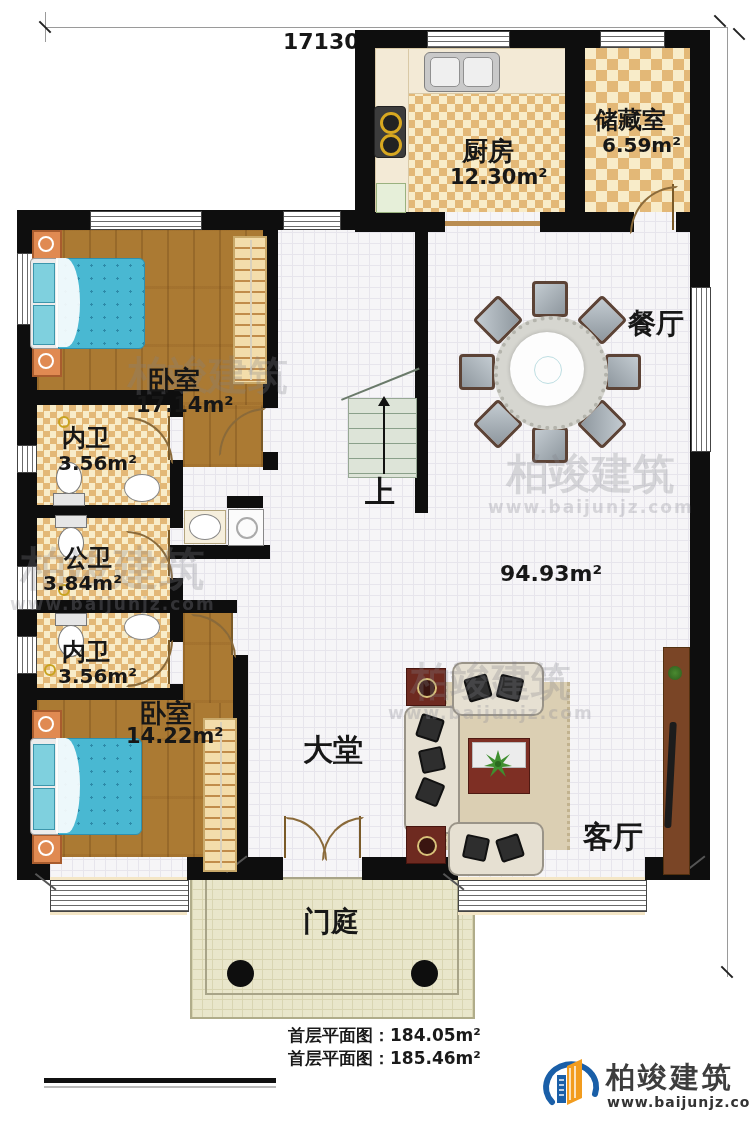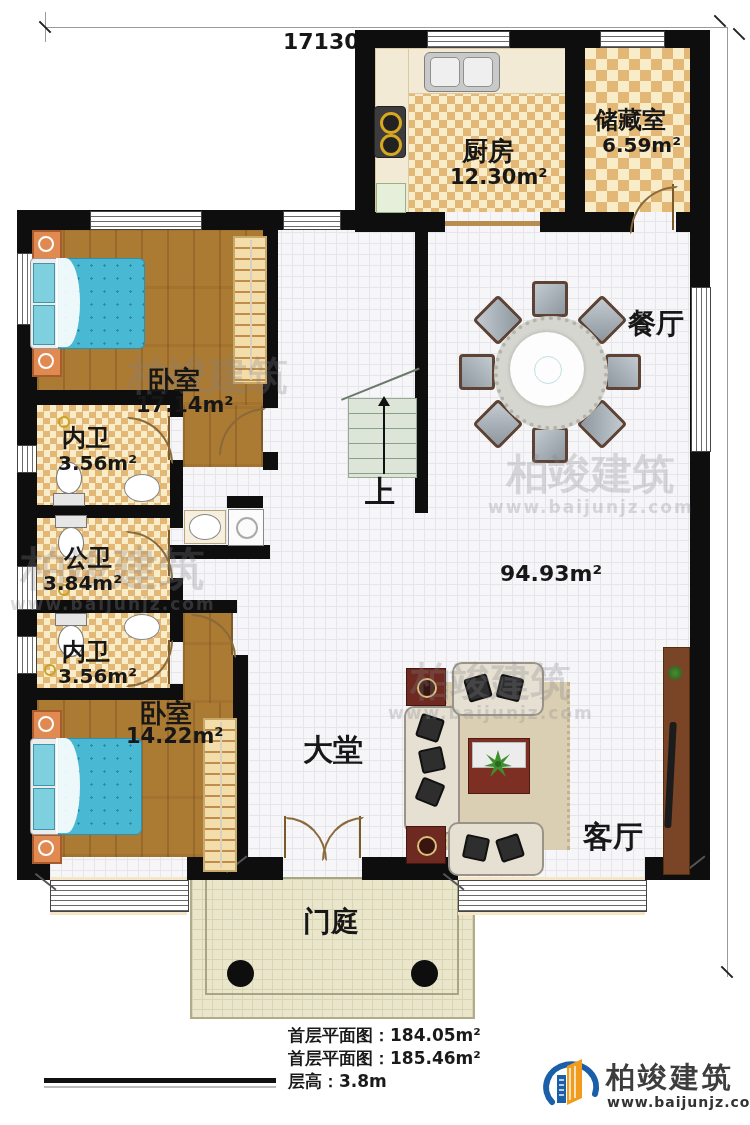--- a/index.html
+++ b/index.html
@@ -274,21 +274,20 @@
   <div class="lbl" style="left:583px;top:822px;font-size:30px;">客厅</div>
   <div class="lbl" style="left:303px;top:908px;font-size:28px;">门庭</div>
   <div class="area" style="left:500px;top:563px;font-size:22px;">94.93m²</div>
 
   <div class="abs" style="left:44px;top:1078px;width:232px;height:5px;background:#111;"></div>
   <div class="abs" style="left:44px;top:1086px;width:232px;height:2px;background:#bbb;"></div>
 
   <div class="abs" style="left:288px;top:1024px;font-size:17px;font-weight:bold;color:#1a1a1a;line-height:23px;">
     <div><span>首层平面图：</span><span>184.05m²</span></div>
     <div><span>首层平面图：</span><span>185.46m²</span></div>
-    <div><span>层高：</span><span>3.8m</span></div>
   </div>
 
   <svg class="abs" style="left:540px;top:1052px;" width="64" height="64" viewBox="0 0 64 64">
     <path d="M12 50 A25 23 0 1 1 55 42" fill="none" stroke="#1a5fa8" stroke-width="6" stroke-linecap="round"></path>
     <polygon points="27,14 42,7 42,46 27,53" fill="#f29c1e"></polygon>
     <rect x="17" y="23" width="9" height="28" fill="#1a5fa8"></rect>
     <g stroke="#ffffff" stroke-width="1.4">
       <line x1="19" y1="28" x2="24" y2="28"></line>
         <line x1="19" y1="33" x2="24" y2="33"></line>
       <line x1="19" y1="38" x2="24" y2="38"></line>

